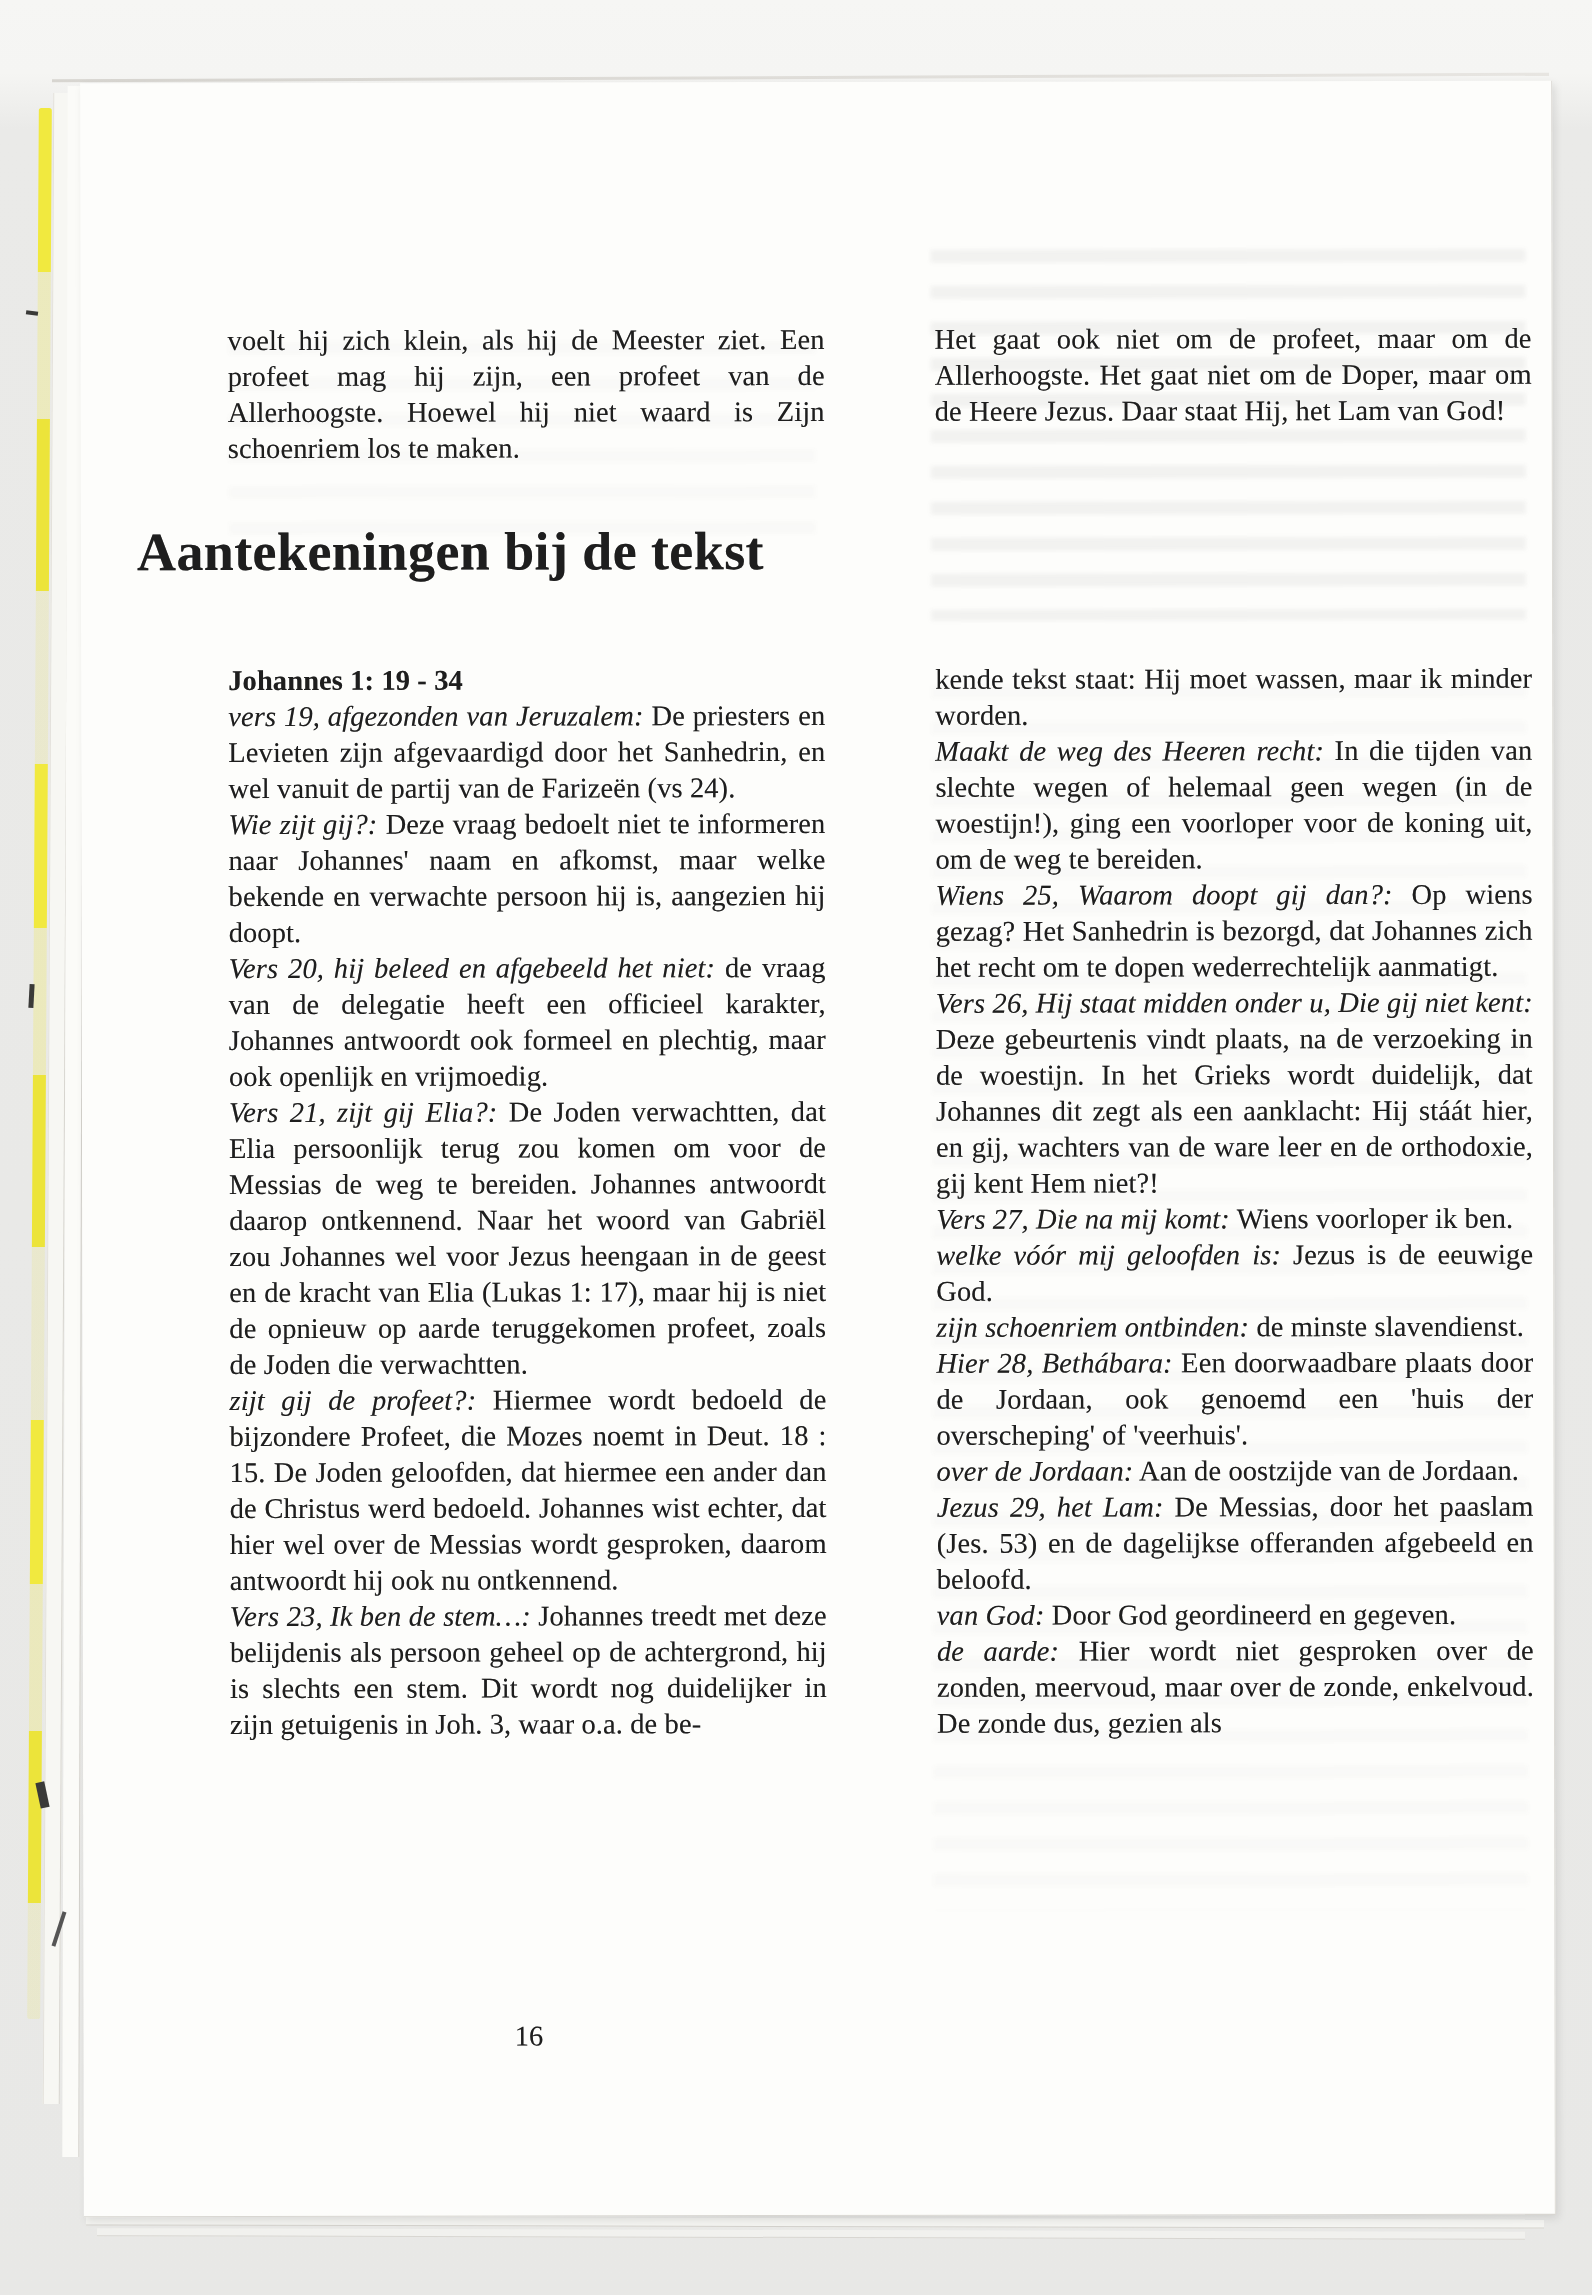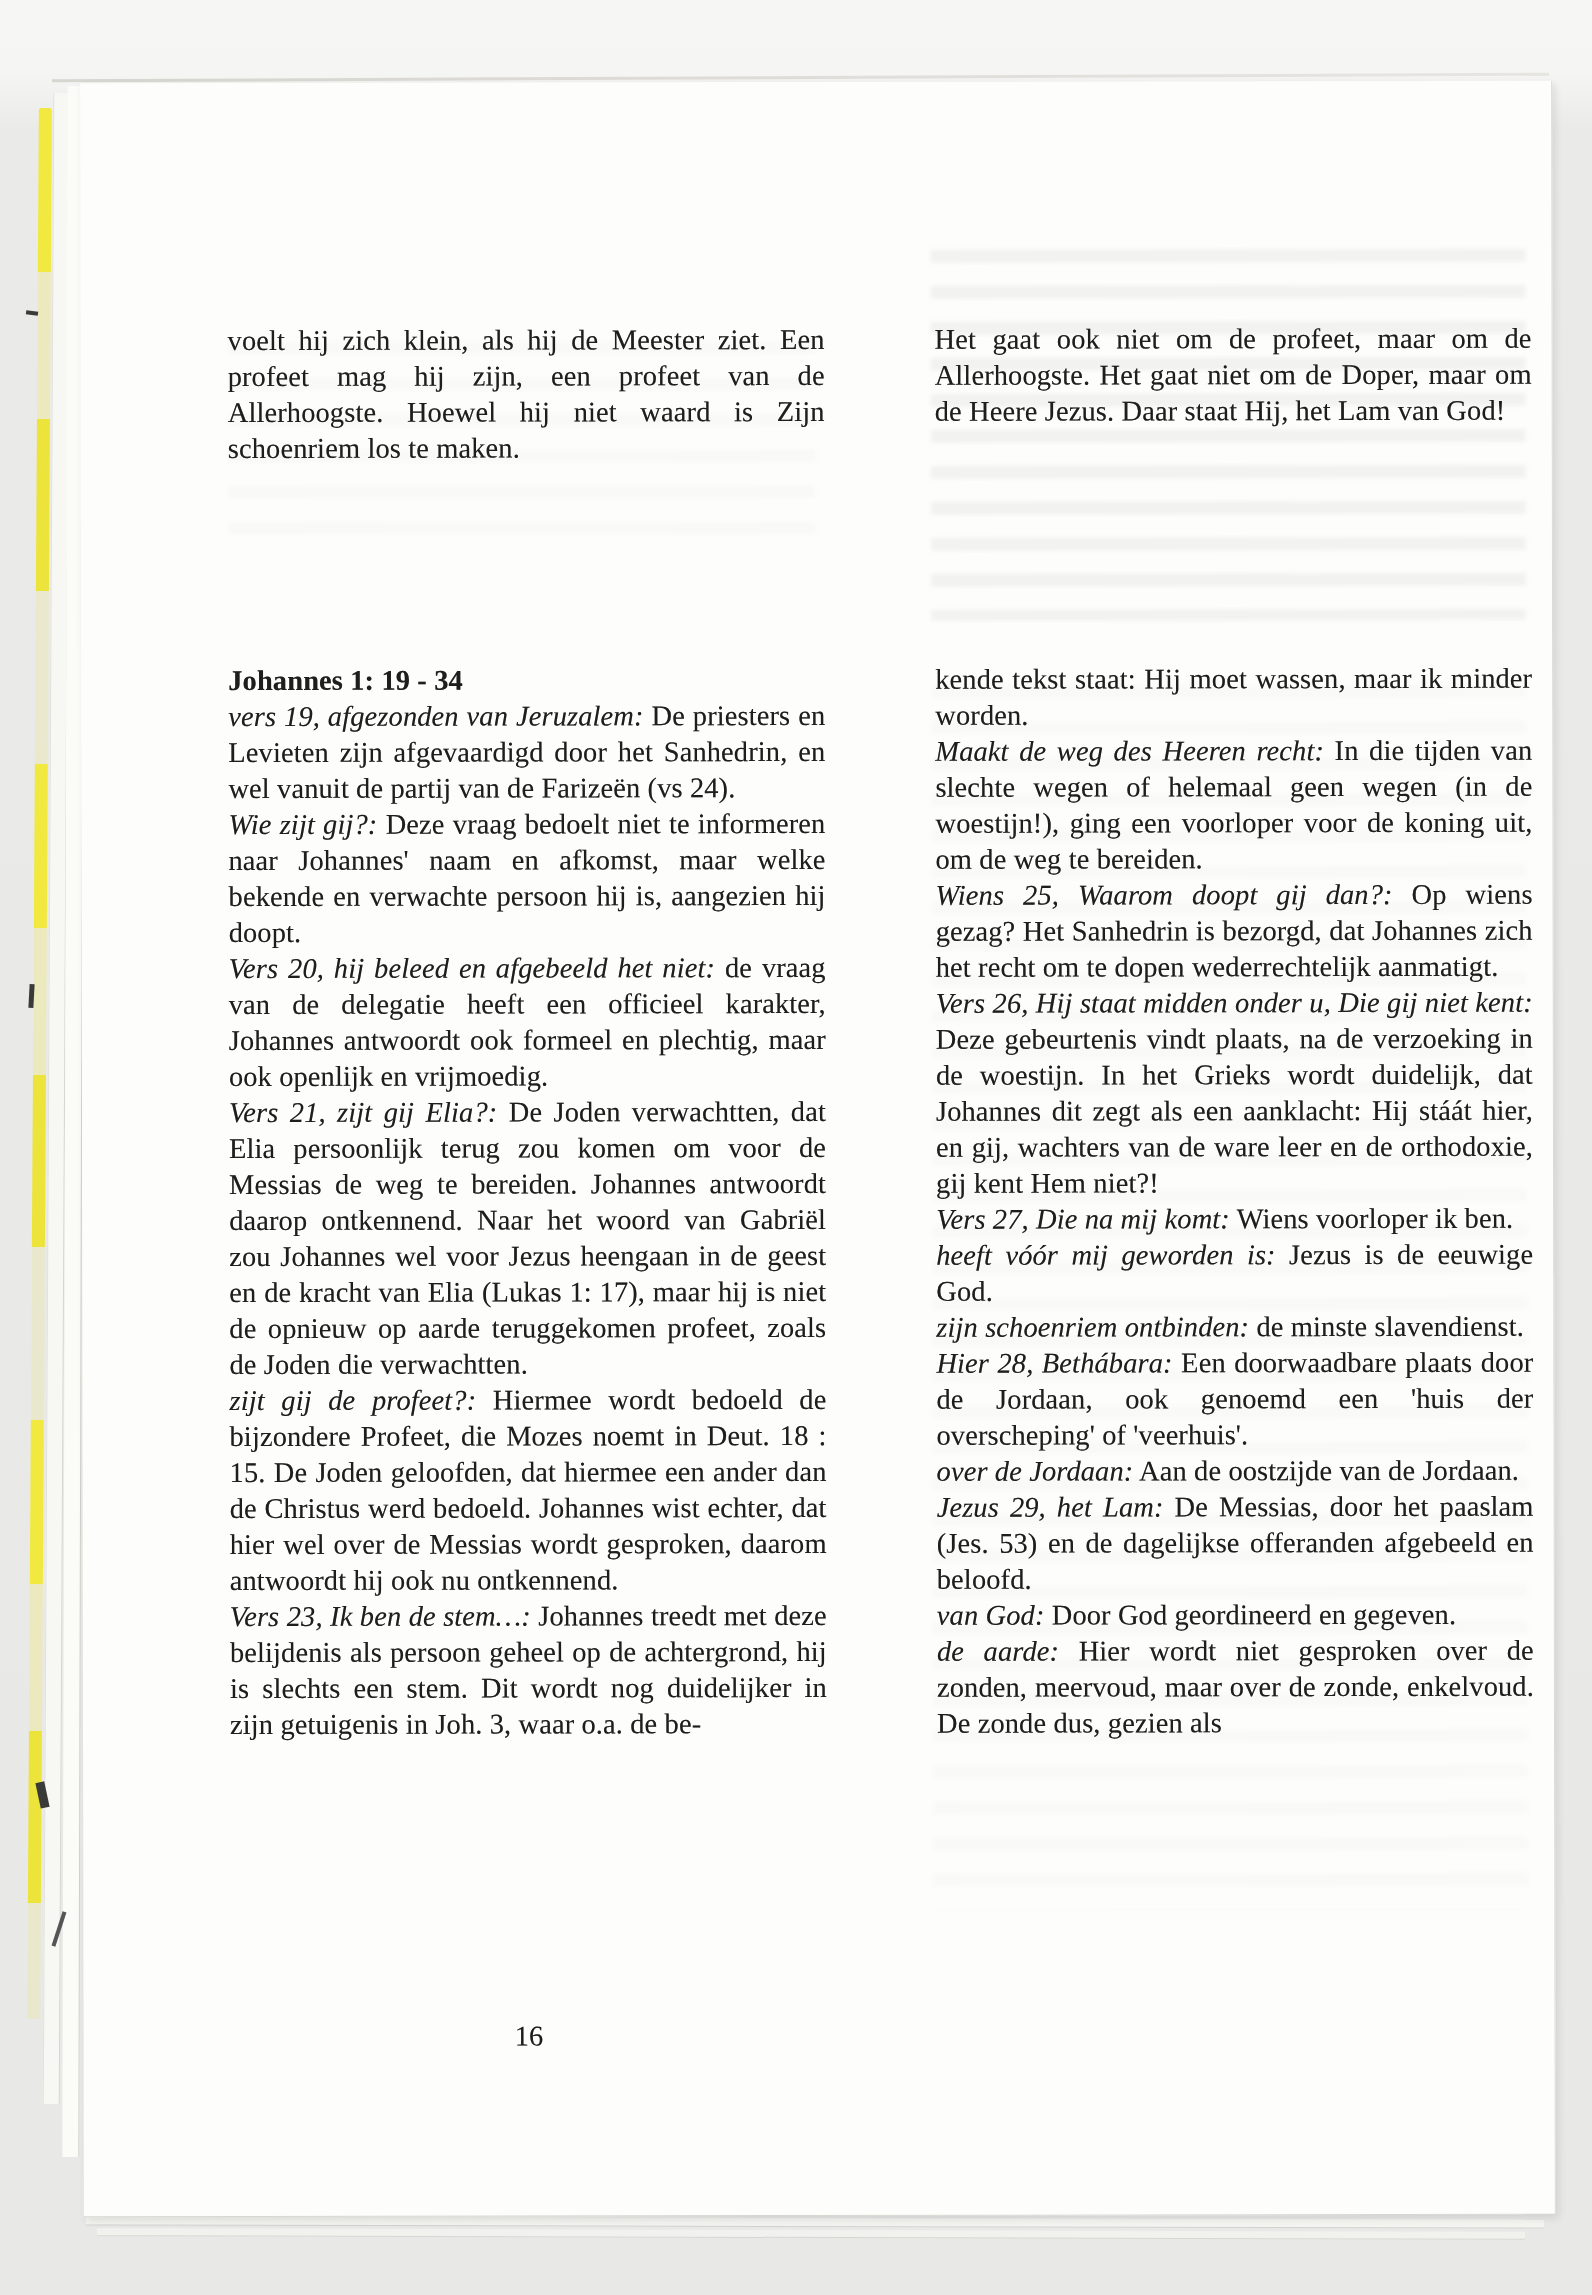--- a/index.html
+++ b/index.html
@@ -178,41 +178,42 @@
 
   <div class="page">
 
     <div class="ghost ghost-right-top"></div>
     <div class="ghost ghost-right-mid"></div>
     <div class="ghost ghost-left-top"></div>
 
     <p class="intro intro-left">voelt hij zich klein, als hij de Meester ziet. Een profeet mag hij zijn, een profeet van de Allerhoogste. Hoewel hij niet waard is Zijn schoenriem los te maken.</p>
     <p class="intro intro-right">Het gaat ook niet om de profeet, maar om de Allerhoogste. Het gaat niet om de Doper, maar om de Heere Jezus. Daar staat Hij, het Lam van God!</p>
 
+    <h1 class="heading">Aantekeningen bij de tekst</h1>
 
     <div class="col col-left">
       <p class="subhead">Johannes 1: 19 - 34</p>
       <div>
           <p><em>vers 19, afgezonden van Jeruzalem:</em> De priesters en Levieten zijn afgevaardigd door het Sanhedrin, en wel vanuit de partij van de Farizeën (vs 24).</p>
           <p><em>Wie zijt gij?:</em> Deze vraag bedoelt niet te informeren naar Johannes' naam en afkomst, maar welke bekende en verwachte persoon hij is, aangezien hij doopt.</p>
           <p><em>Vers 20, hij beleed en afgebeeld het niet:</em> de vraag van de delegatie heeft een officieel karakter, Johannes antwoordt ook formeel en plechtig, maar ook openlijk en vrijmoedig.</p>
           <p><em>Vers 21, zijt gij Elia?:</em> De Joden verwachtten, dat Elia persoonlijk terug zou komen om voor de Messias de weg te bereiden. Johannes antwoordt daarop ontkennend. Naar het woord van Gabriël zou Johannes wel voor Jezus heengaan in de geest en de kracht van Elia (Lukas 1: 17), maar hij is niet de opnieuw op aarde teruggekomen profeet, zoals de Joden die verwachtten.</p>
           <p><em>zijt gij de profeet?:</em> Hiermee wordt bedoeld de bijzondere Profeet, die Mozes noemt in Deut. 18 : 15. De Joden geloofden, dat hiermee een ander dan de Christus werd bedoeld. Johannes wist echter, dat hier wel over de Messias wordt gesproken, daarom antwoordt hij ook nu ontkennend.</p>
           <p><em>Vers 23, Ik ben de stem…:</em> Johannes treedt met deze belijdenis als persoon geheel op de achtergrond, hij is slechts een stem. Dit wordt nog duidelijker in zijn getuigenis in Joh. 3, waar o.a. de be-</p>
         </div>
     </div>
 
     <div class="col col-right">
       <div>
           <p>kende tekst staat: Hij moet wassen, maar ik minder worden.</p>
           <p><em>Maakt de weg des Heeren recht:</em> In die tijden van slechte wegen of helemaal geen wegen (in de woestijn!), ging een voorloper voor de koning uit, om de weg te bereiden.</p>
           <p><em>Wiens 25, Waarom doopt gij dan?:</em> Op wiens gezag? Het Sanhedrin is bezorgd, dat Johannes zich het recht om te dopen wederrechtelijk aanmatigt.</p>
           <p><em>Vers 26, Hij staat midden onder u, Die gij niet kent:</em> Deze gebeurtenis vindt plaats, na de verzoeking in de woestijn. In het Grieks wordt duidelijk, dat Johannes dit zegt als een aanklacht: Hij stáát hier, en gij, wachters van de ware leer en de orthodoxie, gij kent Hem niet?!</p>
           <p><em>Vers 27, Die na mij komt:</em> Wiens voorloper ik ben.</p>
-          <p><em>heeft vóór mij geworden is:</em> Jezus is de eeuwige God.</p>
+          <p><em>welke vóór mij geloofden is:</em> Jezus is de eeuwige God.</p>
           <p><em>zijn schoenriem ontbinden:</em> de minste slavendienst.</p>
           <p><em>Hier 28, Bethábara:</em> Een doorwaadbare plaats door de Jordaan, ook genoemd een 'huis der overscheping' of 'veerhuis'.</p>
           <p><em>over de Jordaan:</em> Aan de oostzijde van de Jordaan.</p>
           <p><em>Jezus 29, het Lam:</em> De Messias, door het paaslam (Jes. 53) en de dagelijkse offeranden afgebeeld en beloofd.</p>
           <p><em>van God:</em> Door God geordineerd en gegeven.</p>
           <p><em>de aarde:</em> Hier wordt niet gesproken over de zonden, meervoud, maar over de zonde, enkelvoud. De zonde dus, gezien als</p>
         </div>
     </div>
 
     <div class="pagenum">16</div>

